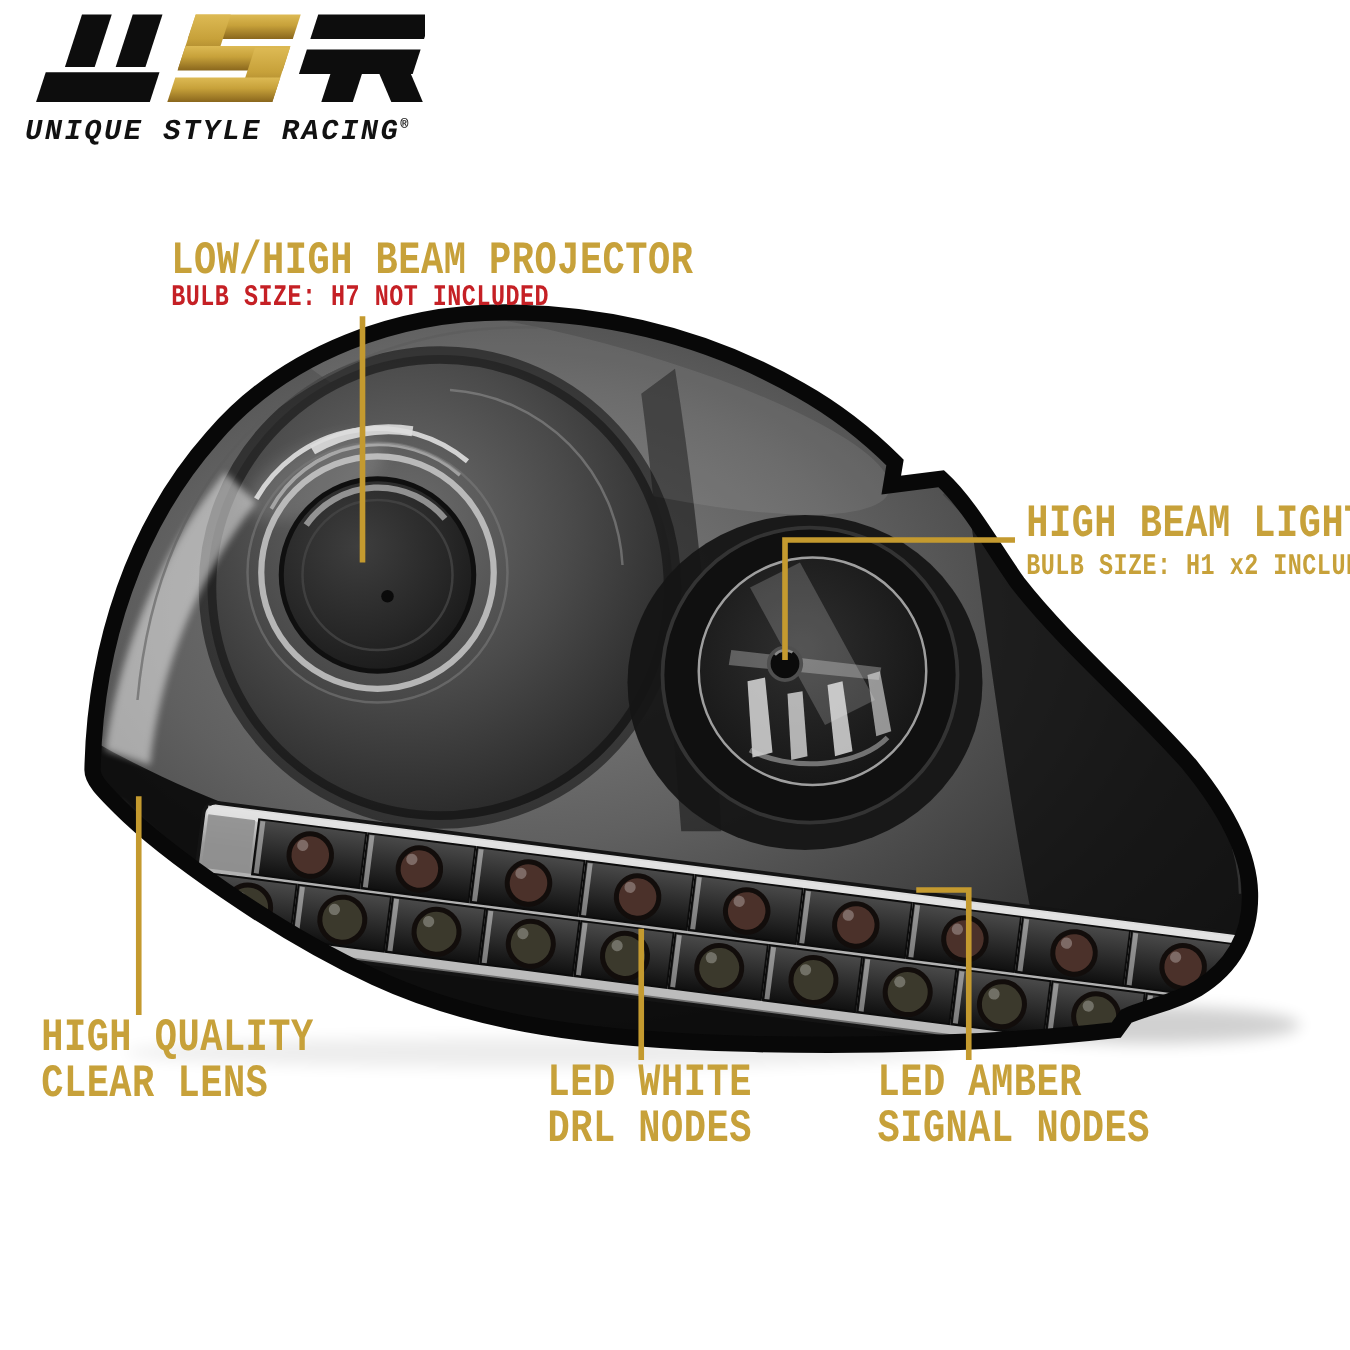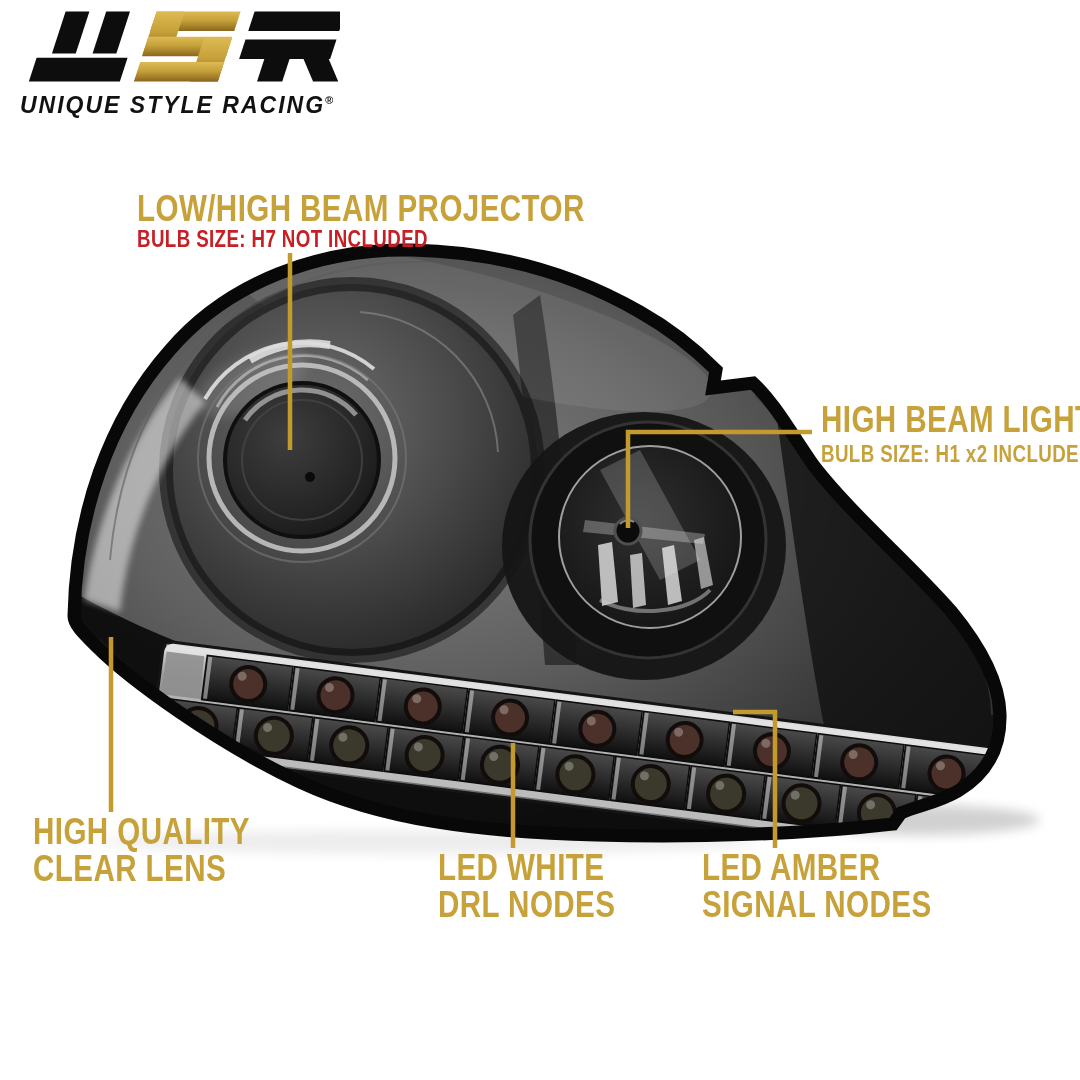--- a/index.html
+++ b/index.html
@@ -4,21 +4,21 @@
 <style>
   :root{
     --gold:#C7A13A;
     --red:#C52025;
     --line-gold:#C49A2F;
     --ink:#111111;
   }
   html,body{margin:0;padding:0;background:#ffffff;}
   .stage{
     position:relative;width:1080px;height:1080px;background:#ffffff;overflow:hidden;
-    font-family:Liberation Sans, sans-serif;
+    font-family:Liberation Mono, monospace;
   }
   .art{position:absolute;left:0;top:0;width:1080px;height:1080px;}
   .label{
     position:absolute;font-weight:bold;white-space:nowrap;
     transform-origin:left top;letter-spacing:0.5px;
   }
   .gold{color:var(--gold);}
   .red{color:var(--red);}
   .t-big{font-size:37px;transform:scaleX(0.80);}
   .t-sub{font-size:24px;transform:scaleX(0.78);}

